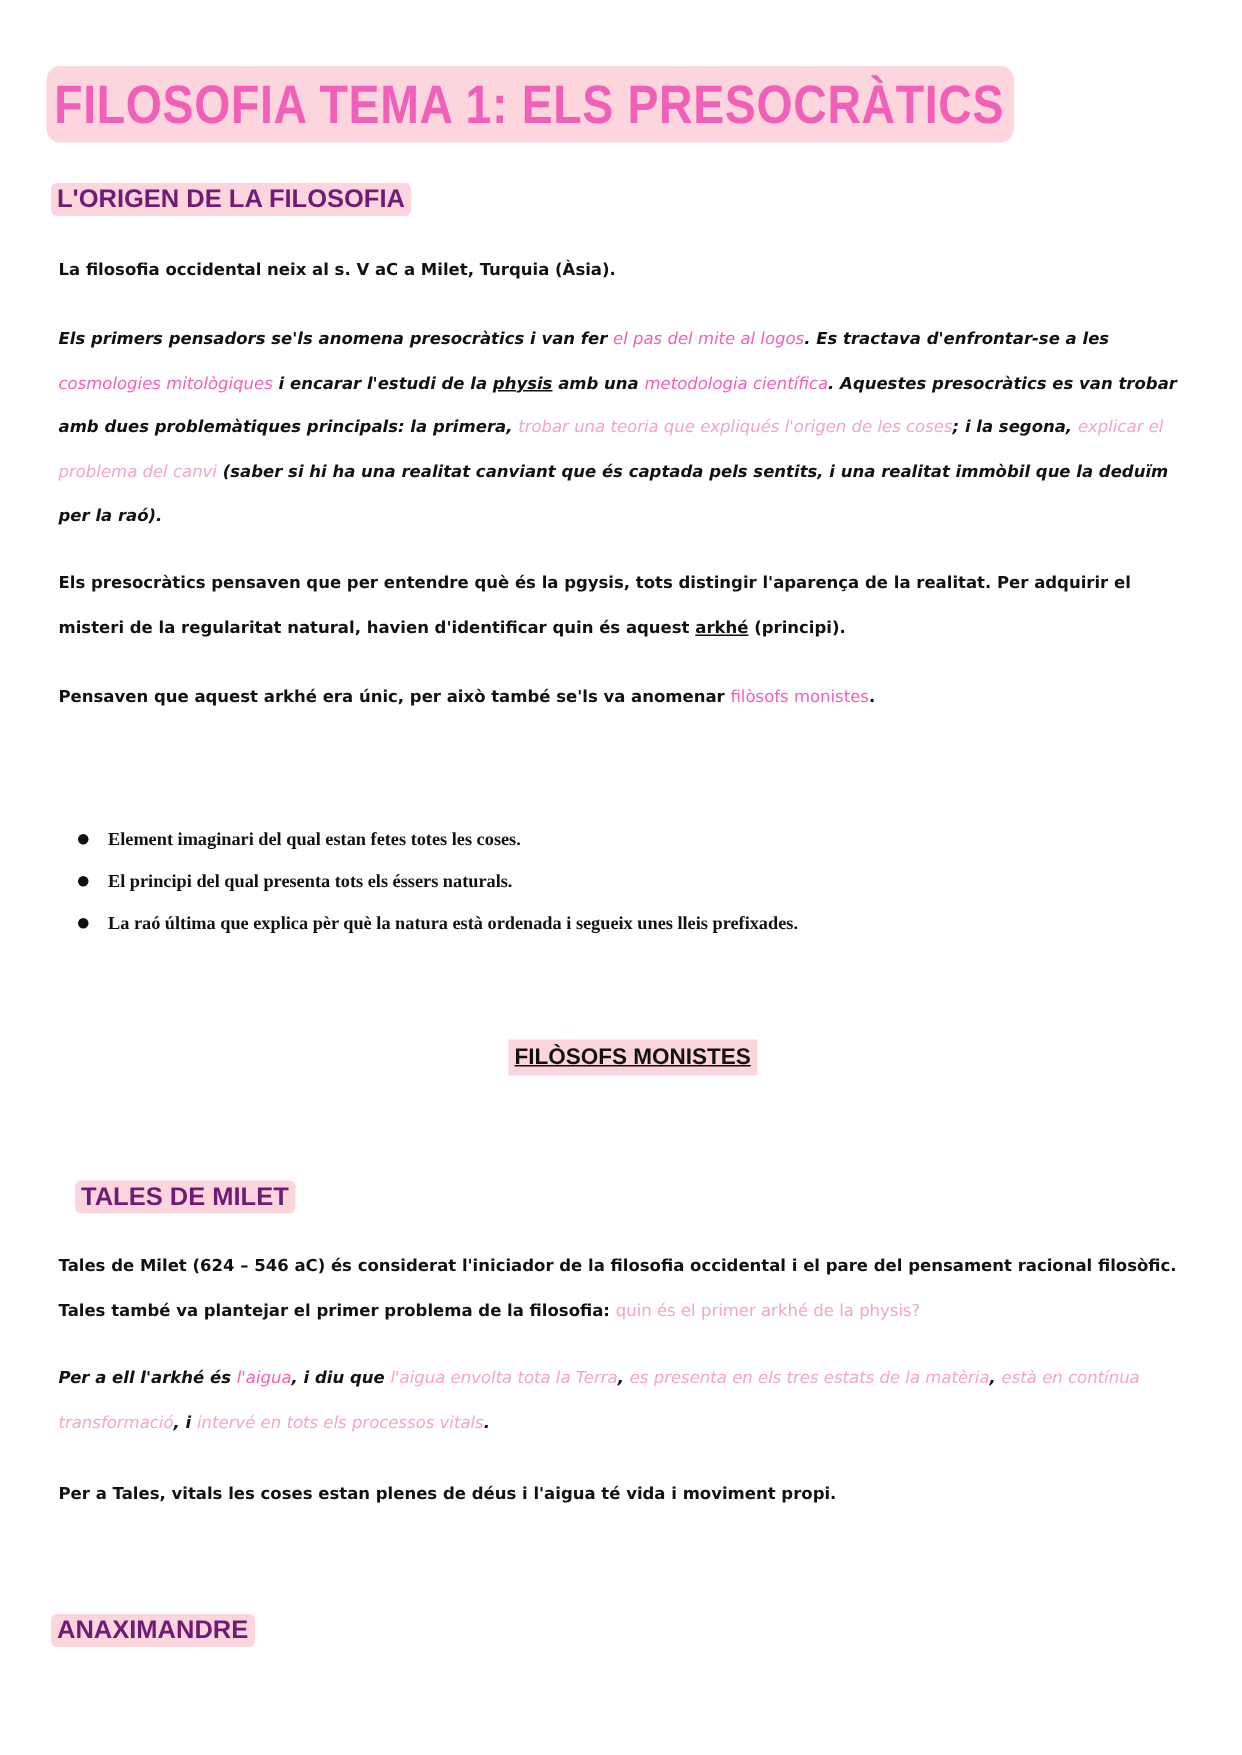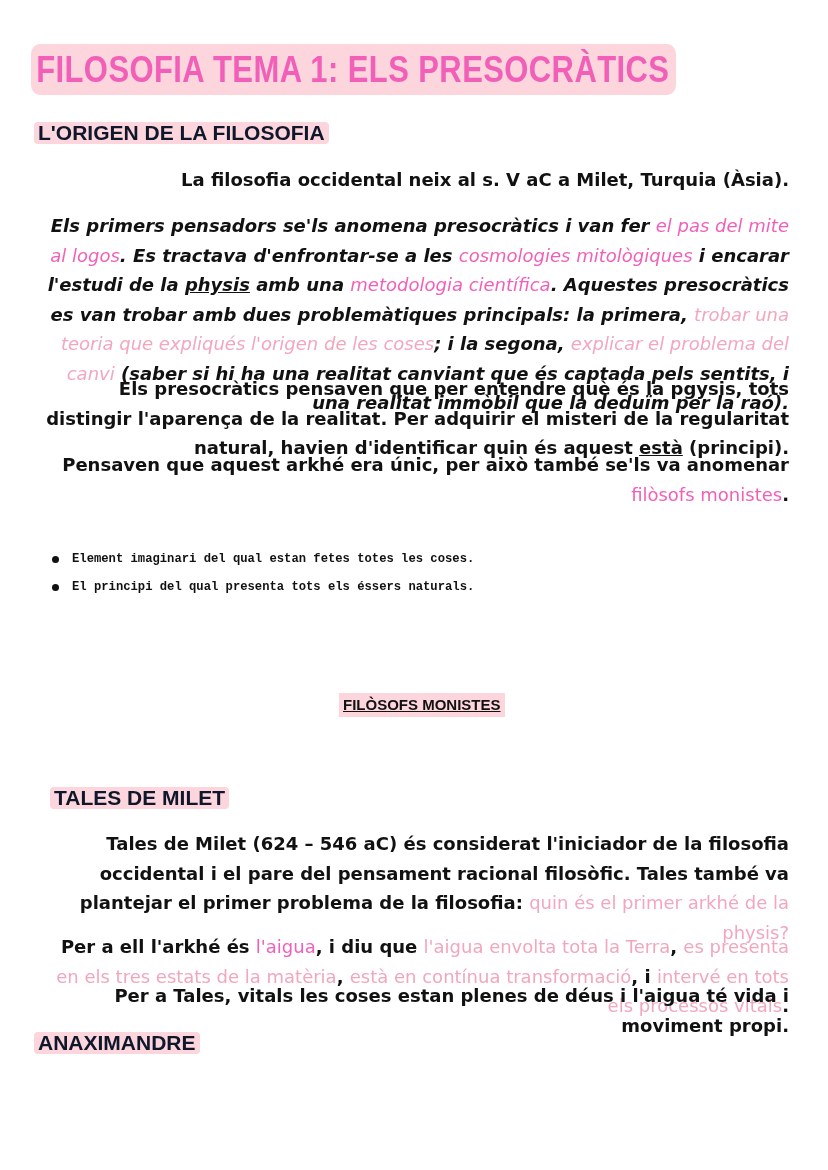--- a/index.html
+++ b/index.html
@@ -11,40 +11,40 @@
   .title {
     position: absolute; left: 31px; top: 44px; height: 51px;
     padding: 0 8px 0 6px; background: #fdd5dc; border-radius: 10px;
     font-family: "Liberation Sans", sans-serif; font-weight: bold;
     font-size: 36px; line-height: 51px; color: #f25fb8; letter-spacing: 0.5px;
     transform: scaleX(0.86); transform-origin: left center; white-space: nowrap;
   }
   .hl {
     position: absolute; background: #fdd5dc; border-radius: 4px;
     font-family: "Liberation Sans", sans-serif; font-weight: bold;
-    font-size: 21px; line-height: 22px; padding: 0 4px; color: #0f172a;
+    font-size: 17px; line-height: 22px; padding: 0 4px; color: #701a75;
     white-space: nowrap;
   }
   .h-plain {
     position: absolute; font-family: "Liberation Sans", sans-serif; font-weight: bold;
     font-size: 15px; line-height: 22px; color: #111; white-space: nowrap;
   }
   .p {
     position: absolute; left: 39px; width: 750px;
     font-family: "DejaVu Sans", sans-serif; font-weight: bold;
-    font-size: 18px; line-height: 29.5px; color: #111; text-align: right;
+    font-size: 11px; line-height: 29.5px; color: #111;
   }
   .pk { color: #f25fb8; font-weight: normal; }
   .lp { color: #f2a7bc; font-weight: normal; }
   .ul { text-decoration: underline; }
   ul.bul { position: absolute; left: 39px; top: 545px; margin: 0; padding: 0; list-style: none; }
   ul.bul li {
     position: relative; padding-left: 33px;
-    font-family: Liberation Mono, monospace; font-weight: bold; font-size: 12.2px;
-    line-height: 28px; white-space: nowrap; text-align: right;
+    font-family: Liberation Serif, serif; font-weight: bold; font-size: 12.2px;
+    line-height: 28px; white-space: nowrap;
   }
   ul.bul li .dot {
     position: absolute; left: 13px; top: 11px; width: 7px; height: 7px;
     border-radius: 50%; background: #111;
   }
   .center-h {
     position: absolute; top: 693px; left: 339px; background: #fdd5dc;
     padding: 0 4px; font-family: "Liberation Sans", sans-serif; font-weight: bold;
     font-size: 15px; line-height: 24px; text-decoration: underline; white-space: nowrap;
   }
@@ -58,42 +58,43 @@
 
   <div class="hl" style="left:34px; top:122px;">L'ORIGEN DE LA FILOSOFIA</div>
 
   <div class="p" style="top:165px;">La filosofia occidental neix al s. V aC a Milet, Turquia (Àsia).</div>
 
   <div class="p" style="top:211px;font-style:italic;">
     <span>Els primers pensadors se'ls anomena presocràtics i van fer </span><span class="pk">el pas del mite al logos</span><span>. Es tractava d'enfrontar-se a les </span><span class="pk">cosmologies mitològiques</span><span> i encarar l'estudi de la </span><span class="ul">physis</span><span> amb una </span><span class="pk">metodologia científica</span><span>. Aquestes presocràtics es van trobar amb dues problemàtiques principals: la primera, </span><span class="lp">trobar una teoria que expliqués l'origen de les coses</span><span>; i la segona, </span><span class="lp">explicar el problema del canvi</span><span> (saber si hi ha una realitat canviant que és captada pels sentits, i una realitat immòbil que la deduïm per la raó).</span>
   </div>
 
   <div class="p" style="top:374px;">
-    <span>Els presocràtics pensaven que per entendre què és la pgysis, tots distingir l'aparença de la realitat. Per adquirir el misteri de la regularitat natural, havien d'identificar quin és aquest </span><span class="ul">està</span><span> (principi).</span>
+    <span>Els presocràtics pensaven que per entendre què és la pgysis, tots distingir l'aparença de la realitat. Per adquirir el misteri de la regularitat natural, havien d'identificar quin és aquest </span><span class="ul">arkhé</span><span> (principi).</span>
   </div>
 
   <div class="p" style="top:450px;">
     <span>Pensaven que aquest arkhé era únic, per això també se'ls va anomenar </span><span class="pk">filòsofs monistes</span><span>.</span>
   </div>
 
 
   <ul class="bul">
     <li><span class="dot"></span><span>Element imaginari del qual estan fetes totes les coses.</span></li>
     <li><span class="dot"></span><span>El principi del qual presenta tots els éssers naturals.</span></li>
+    <li><span class="dot"></span><span>La raó última que explica pèr què la natura està ordenada i segueix unes lleis prefixades.</span></li>
   </ul>
 
   <div class="center-h">FILÒSOFS MONISTES</div>
 
   <div class="hl" style="left:50px; top:787px;">TALES DE MILET</div>
 
   <div class="p" style="top:829px;">
     <span>Tales de Milet (624 – 546 aC) és considerat l'iniciador de la filosofia occidental i el pare del pensament racional filosòfic. Tales també va plantejar el primer problema de la filosofia: </span><span class="lp">quin és el primer arkhé de la physis?</span>
   </div>
 
-  <div class="p" style="top:932px;">
+  <div class="p" style="top:904px;font-style:italic;">
     <span>Per a ell l'arkhé és </span><span class="pk">l'aigua</span><span>, i diu que </span><span class="lp">l'aigua envolta tota la Terra</span><span>, </span><span class="lp">es presenta en els tres estats de la matèria</span><span>, </span><span class="lp">està en contínua transformació</span><span>, i </span><span class="lp">intervé en tots els processos vitals</span><span>.</span>
   </div>
 
   <div class="p" style="top:981px;">Per a Tales, vitals les coses estan plenes de déus i l'aigua té vida i moviment propi.</div>
 
-  <div class="hl" style="left:34px; top:1032px;">ANAXIMANDRE</div>
+  <div class="hl" style="left:34px; top:1076px;">ANAXIMANDRE</div>
 
 </div>
 
 </body></html>

